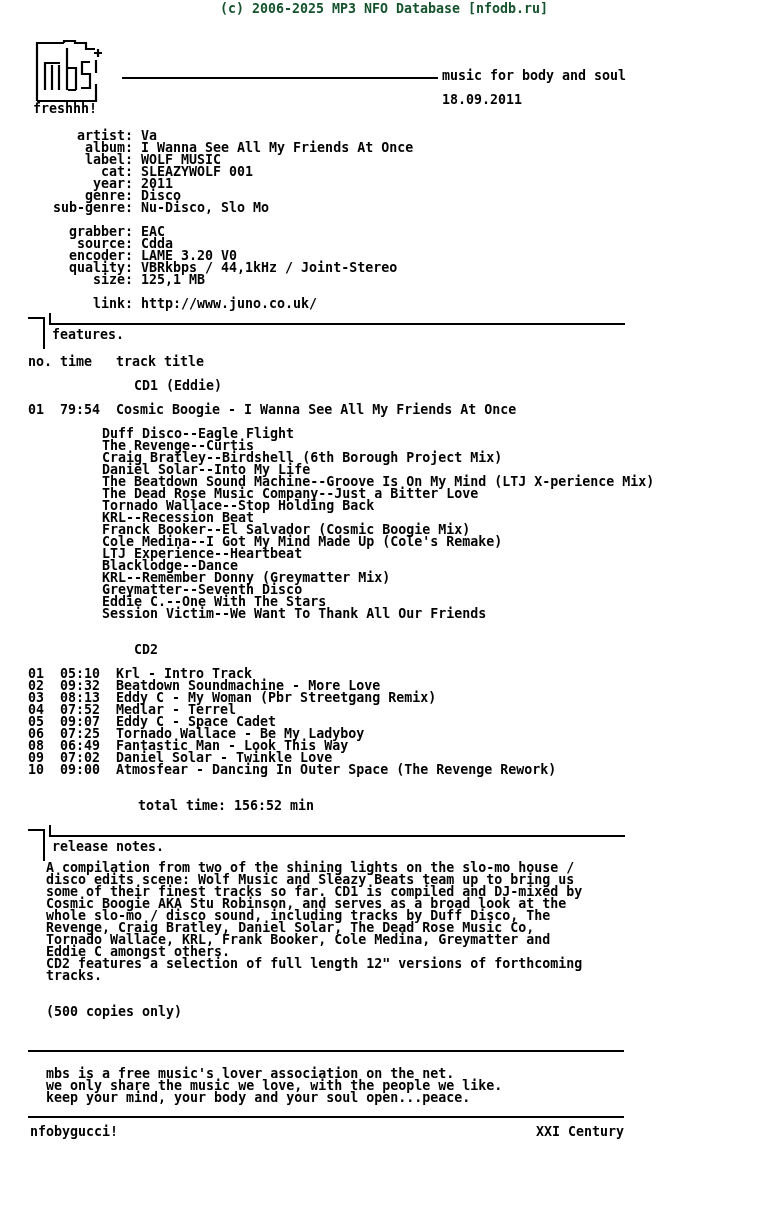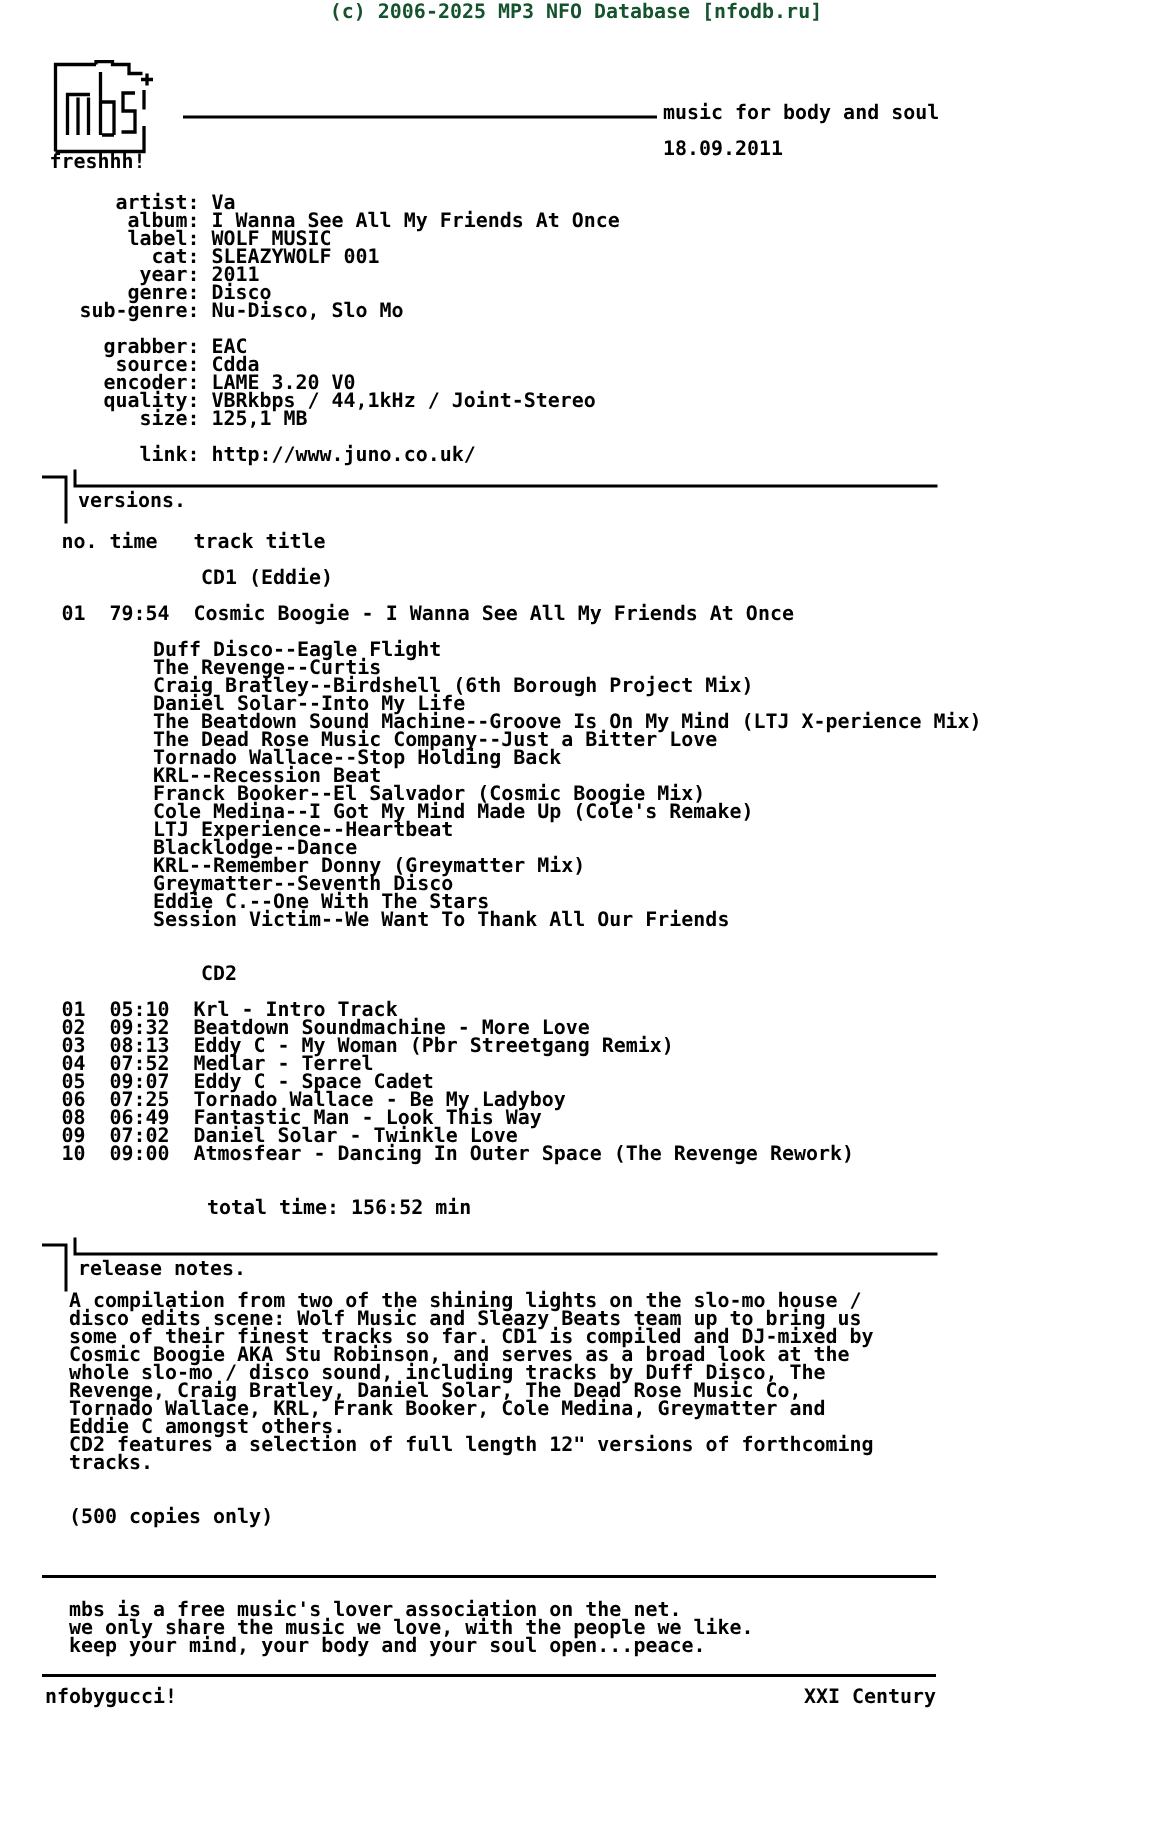--- a/index.html
+++ b/index.html
@@ -29,21 +29,21 @@
   .sp12 { height:12px; }
   .sp24 { height:24px; }
 
   .divider-svg { width:600px; height:38px; }
   #divider1 { left:28px; top:312px; }
   #divider1-title { left:52px; top:329px; }
   #divider2 { left:28px; top:824px; }
   #divider2-title { left:52px; top:841px; }
 
   #tracklist { left:0; top:356px; right:0; }
-  .trow { display:flex; height:12px; padding-left:41px; }
+  .trow { display:flex; height:12px; padding-left:28px; }
   .trow .c1 { width:32px; }
   .trow .c2 { width:56px; }
   .trow .c3 { flex:1; white-space:pre; }
   .indent-title { margin-left:134px; }
   #cd1-mix { margin-left:102px; }
   #total-time { margin-left:138px; }
 
   #notes { left:46px; top:862px; width:660px; }
   #hr1 { left:28px; top:1050px; width:596px; height:2px; background:#000; }
   #motto { left:46px; top:1068px; }
@@ -132,21 +132,21 @@
       <span class="v">http://www.juno.co.uk/</span>
     </div>
 </div>
 
 <svg id="divider1" class="abs divider-svg" viewBox="0 0 600 38">
   <g stroke="#000" stroke-width="2" fill="none">
     <path d="M0 6 H16 V37"></path>
     <path d="M22 1 V12 H597"></path>
   </g>
 </svg>
-<div id="divider1-title" class="abs">versions.</div>
+<div id="divider1-title" class="abs">features.</div>
 
 <div id="tracklist" class="abs">
   <div class="trow">
     <span class="c1">no.</span>
     <span class="c2">time</span>
     <span class="c3">track title</span>
   </div>
   <div class="sp12"></div>
   <div class="indent-title">CD1 (Eddie)</div>
   <div class="sp12"></div>

